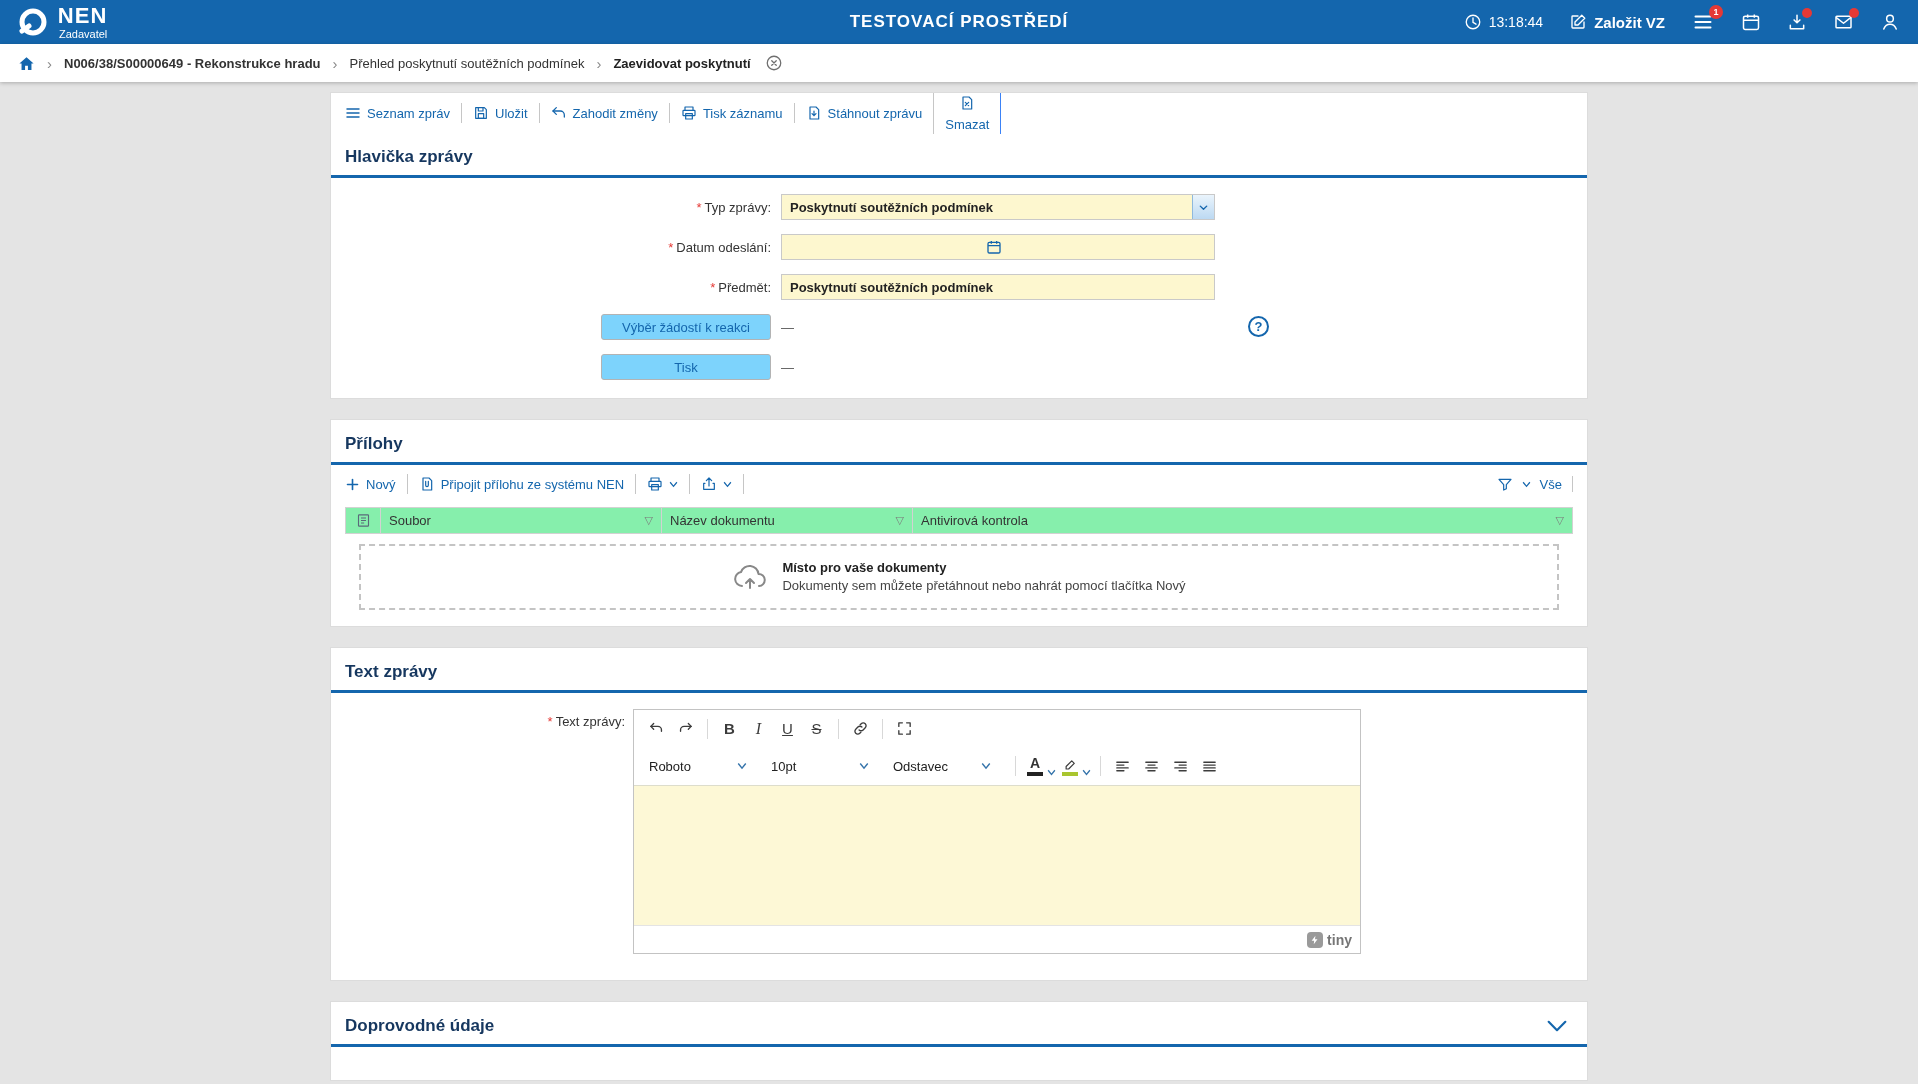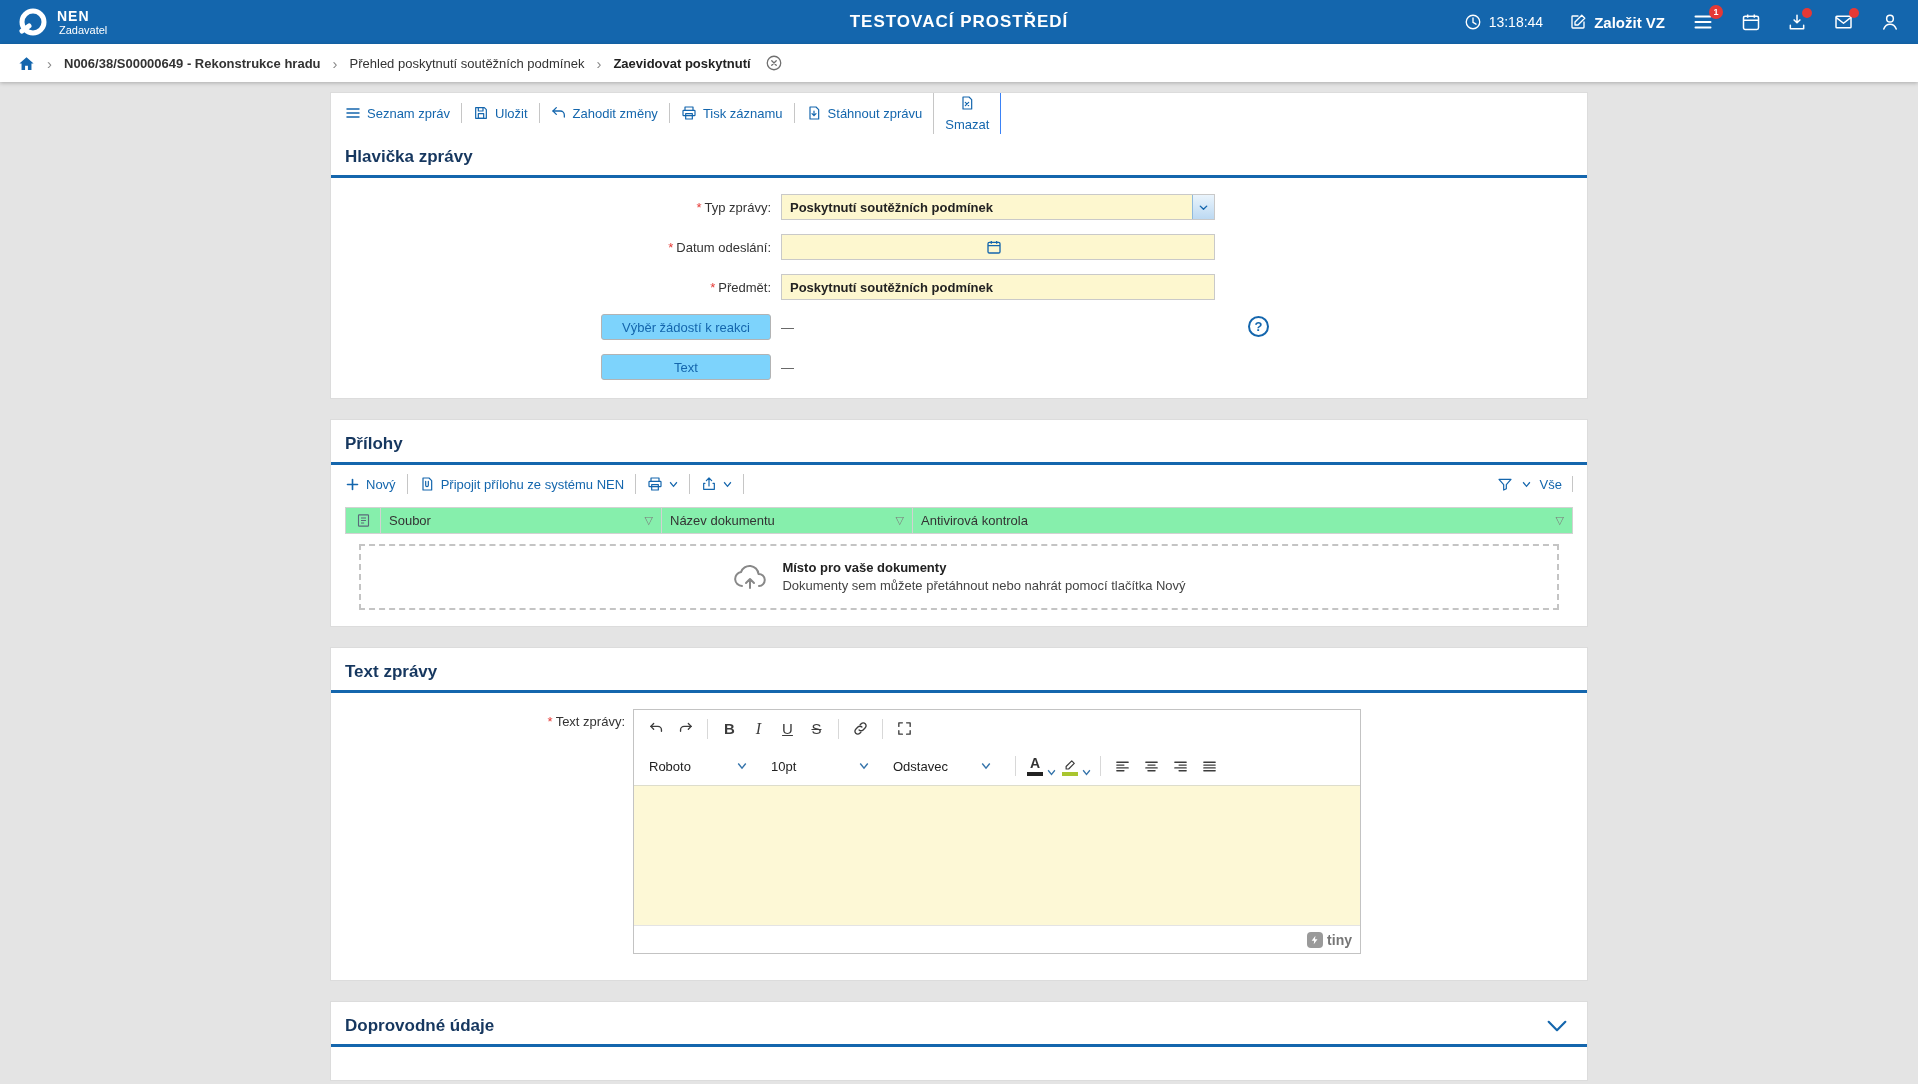--- a/index.html
+++ b/index.html
@@ -12,21 +12,21 @@
   }
   svg { display: block; }
 
   
   .topbar {
     height: 44px; background: #1466ad; color: #fff;
     display: flex; align-items: center; padding: 0 18px; position: relative;
   }
   .brand { display: flex; align-items: center; gap: 9px; }
   .brand-text { display: flex; flex-direction: column; line-height: 1; }
-  .brand-name { font-size: 14px; font-weight: 700; letter-spacing: 1px; }
+  .brand-name { font-size: 22px; font-weight: 700; letter-spacing: 1px; text-align: right; }
   .brand-sub { font-size: 11px; margin-top: 2px; margin-left: 2px; }
   .env-title {
     position: absolute; left: 50%; transform: translateX(-50%);
     font-size: 17px; font-weight: 700; letter-spacing: 1px; white-space: nowrap;
   }
   .topbar-right { margin-left: auto; display: flex; align-items: center; gap: 26px; }
   .top-time { display: flex; align-items: center; gap: 7px; font-size: 14px; }
   .top-create { display: flex; align-items: center; gap: 7px; font-size: 15px; font-weight: 600; cursor: pointer; }
   .icon-btn { position: relative; cursor: pointer; display: flex; align-items: center; }
   .badge {
@@ -372,21 +372,21 @@
         </div>
         <div class="ffield">
           <span class="dash">—</span>
         </div>
         <span class="help-circle">?</span>
       </div>
 
       <div class="frow" style="margin-bottom:4px;">
         <div class="flabel">
           <button class="formbtn">
-            <span>Text</span>
+            <span>Tisk</span>
           </button>
         </div>
         <div class="ffield">
           <span class="dash">—</span>
         </div>
       </div>
     </div>
   </section>
 
   <section class="panel">

